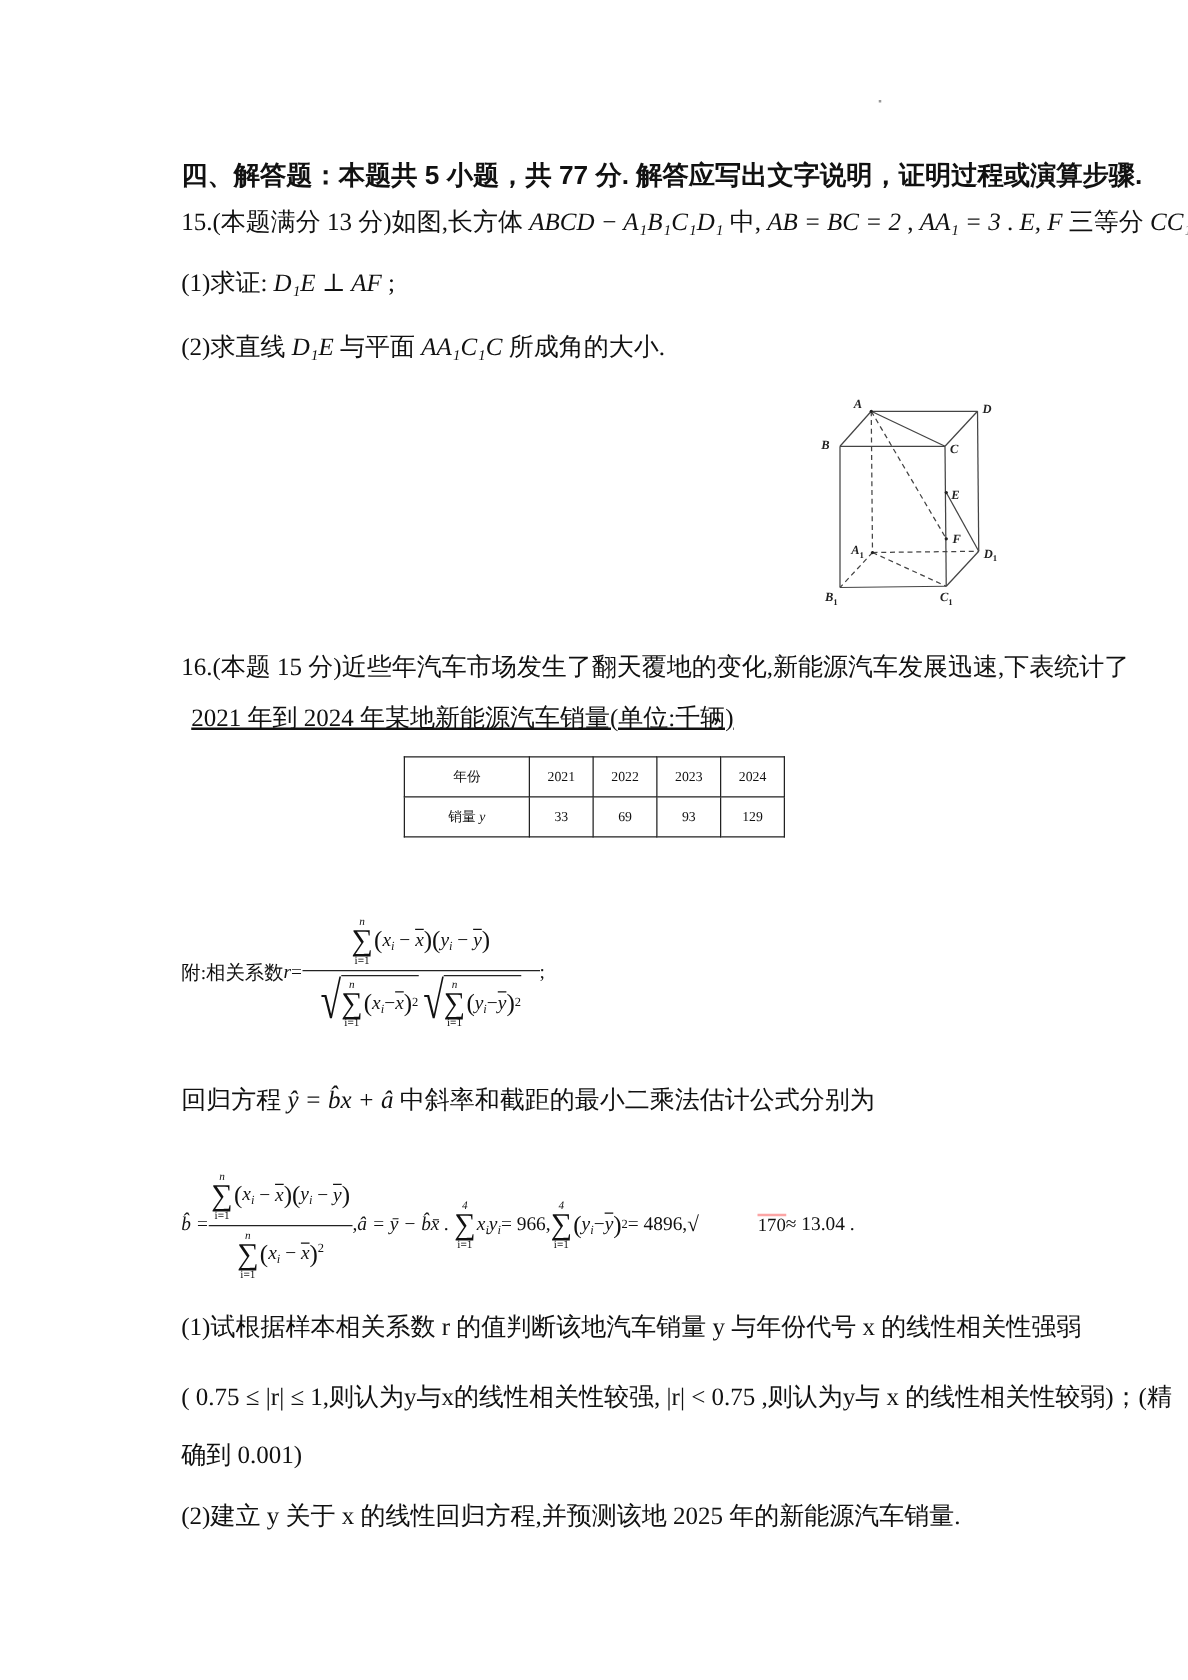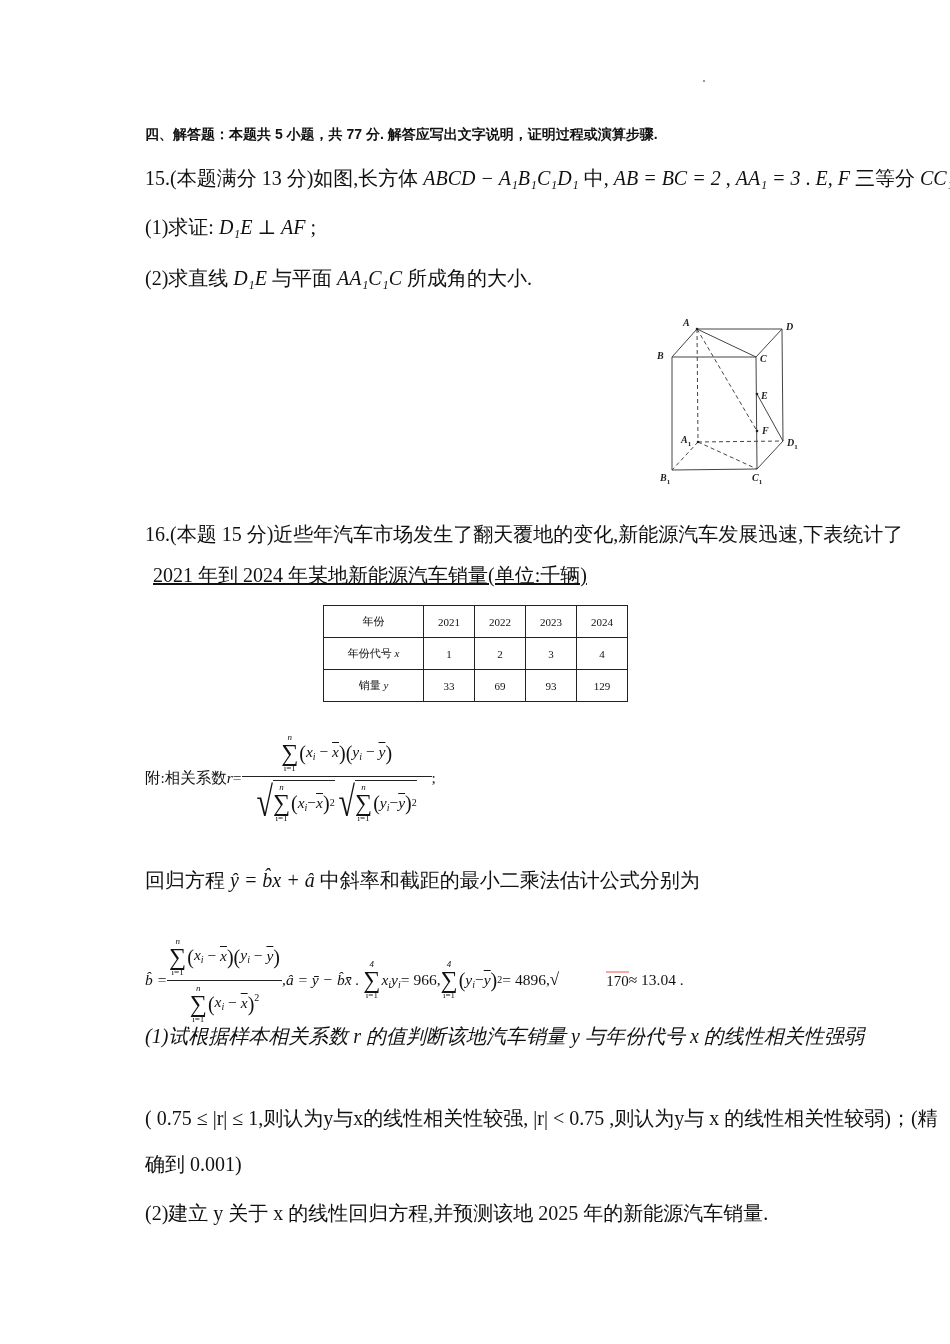--- a/index.html
+++ b/index.html
@@ -1,20 +1,20 @@
 <!DOCTYPE html>
 <html><head>
 <meta charset="utf-8">
 <style>
   html, body { margin: 0; padding: 0; background: #ffffff; }
   body { width: 950px; height: 1344px; position: relative; overflow: hidden;
          font-family: "Liberation Serif", "DejaVu Serif", serif; color: #111; }
   .abs { position: absolute; white-space: nowrap; }
   .line { font-size: 20px; line-height: 20px; }
-  .bold { font-weight: bold; font-family: "Liberation Sans", "DejaVu Sans", sans-serif; font-size: 14px; }
+  .bold { font-weight: bold; font-family: "Liberation Sans", "DejaVu Sans", sans-serif; font-size: 21px; }
   i, .it { font-style: italic; }
   sub { font-size: 10px; vertical-align: -3px; line-height: 0; }
   sup { font-size: 10px; line-height: 0; }
   .ol { text-decoration: overline; }
   .dot { position: absolute; left: 703px; top: 80px; width: 2px; height: 2px; background: #999; }
 
   table.data { position: absolute; left: 323px; top: 605px; border-collapse: collapse; font-size: 11px; }
   table.data td { border: 1px solid #222; text-align: center; padding: 0; height: 31px; }
   table.data td.h { width: 99px; }
   table.data td.c { width: 50px; }
@@ -101,27 +101,20 @@
 <div class="abs line" style="left:153px; top:565px;text-decoration:underline;">2021 年到 2024 年某地新能源汽车销量(单位:千辆)</div>
 
 <table class="data">
   <tbody>
       <tr>
     <td class="h"><span>年份</span></td>
     <td class="c">2021</td>
     <td class="c">2022</td>
     <td class="c">2023</td>
     <td class="c">2024</td>
-  </tr>
-  <tr>
-    <td class="h"><span>年份代号 </span><i>x</i></td>
-    <td class="c">1</td>
-    <td class="c">2</td>
-    <td class="c">3</td>
-    <td class="c">4</td>
   </tr>
   <tr>
     <td class="h"><span>销量 </span><i>y</i></td>
     <td class="c">33</td>
     <td class="c">69</td>
     <td class="c">93</td>
     <td class="c">129</td>
   </tr>
 </tbody>
   </table>
@@ -193,16 +186,16 @@
       <span class="sig">∑</span>
       <span class="bot">i=1</span>
     </span><span class="paren">(</span><i>y<sub>i</sub></i> − <i class="ol">y</i><span class="paren">)</span><sup>2</sup><span> = 4896, </span>
   <span class="sqrt" style="font-size:15px;">
       <span style="font-size:17px;">√</span>
       <span style="border-top:2px solid #fca5a5;margin-left:47px;">170</span>
     </span>
   <span> ≈ 13.04 .</span>
 </div>
 
-<div class="abs line" style="left:145px; top:1026px;font-style:italic;">(1)试根据样本相关系数 r 的值判断该地汽车销量 y 与年份代号 x 的线性相关性强弱</div>
+<div class="abs line" style="left:145px; top:1052px;">(1)试根据样本相关系数 r 的值判断该地汽车销量 y 与年份代号 x 的线性相关性强弱</div>
 <div class="abs line" style="left:145px; top:1108px;">( 0.75 ≤ |r| ≤ 1,则认为y与x的线性相关性较强, |r| &lt; 0.75 ,则认为y与 x 的线性相关性较弱)；(精</div>
 <div class="abs line" style="left:145px; top:1154px;">确到 0.001)</div>
 <div class="abs line" style="left:145px; top:1203px;">(2)建立 y 关于 x 的线性回归方程,并预测该地 2025 年的新能源汽车销量.</div>
 
 </body></html>

